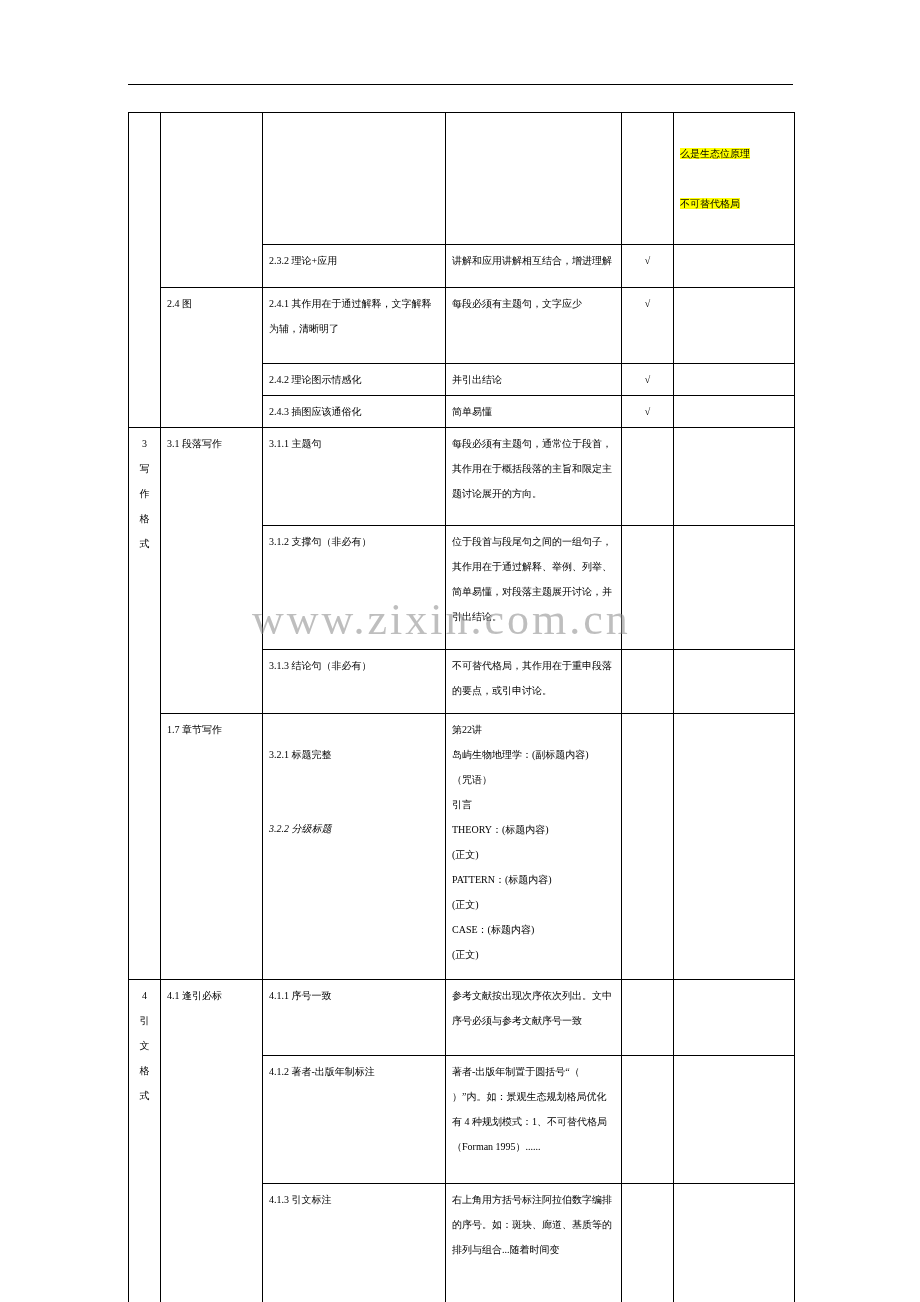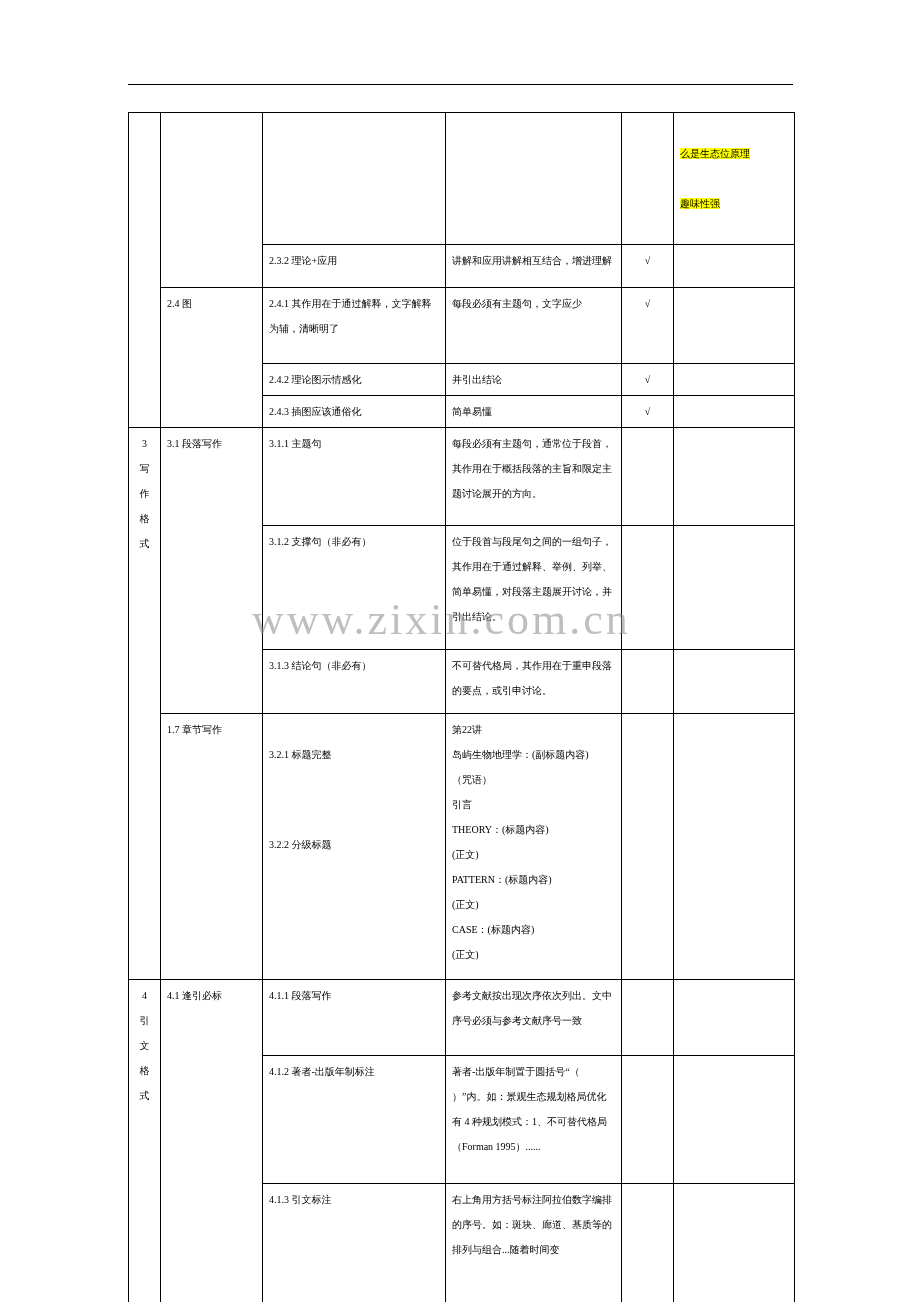--- a/index.html
+++ b/index.html
@@ -31,21 +31,21 @@
     word-break:break-all;
     overflow:hidden;
   }
   td.section-col {
     text-align:center;
     padding-top:38px;
   }
   td.check-col { text-align:center; white-space:normal; }
   td.note-col { padding:2px 4px; }
   .hl { background:#ffff00; }
-  .sub2 { margin-top:40px; }
+  .sub2 { margin-top:24px;font-style:italic; }
   .watermark {
     position:absolute; left:252px; top:594px;
     font-size:44px; letter-spacing:3px;
     color:#8a8a8a; opacity:0.55;
     pointer-events:none;
     font-family:Liberation Serif, serif;
     white-space:nowrap;
   }
 </style>
 </head>
@@ -67,21 +67,21 @@
 
     <tbody>
         <tr style="height:55px">
       <td rowspan="5" class="section-col"></td>
       <td rowspan="2"></td>
       <td></td>
       <td></td>
       <td class="check-col"></td>
       <td class="note-col">
         <div><span class="hl">么是生态位原理</span></div>
-        <div><span class="hl">趣味性强</span></div>
+        <div><span class="hl">不可替代格局</span></div>
       </td>
     </tr>
 
     <tr style="height:43px">
       <td>2.3.2 理论+应用</td>
       <td>讲解和应用讲解相互结合，增进理解</td>
       <td class="check-col">√</td>
       <td class="note-col"></td>
     </tr>
 
@@ -154,21 +154,21 @@
       <td class="note-col"></td>
     </tr>
 
     <tr style="height:76px">
       <td rowspan="3" class="section-col">4
 引
 文
 格
 式</td>
       <td rowspan="3">4.1 逢引必标</td>
-      <td>4.1.1 段落写作</td>
+      <td>4.1.1 序号一致</td>
       <td>参考文献按出现次序依次列出。文中序号必须与参考文献序号一致</td>
       <td class="check-col"></td>
       <td class="note-col"></td>
     </tr>
 
     <tr style="height:128px">
       <td>4.1.2 著者-出版年制标注</td>
       <td>著者-出版年制置于圆括号“（ ）”内。如：景观生态规划格局优化有 4 种规划模式：1、不可替代格局（Forman  1995）......</td>
       <td class="check-col"></td>
       <td class="note-col"></td>

